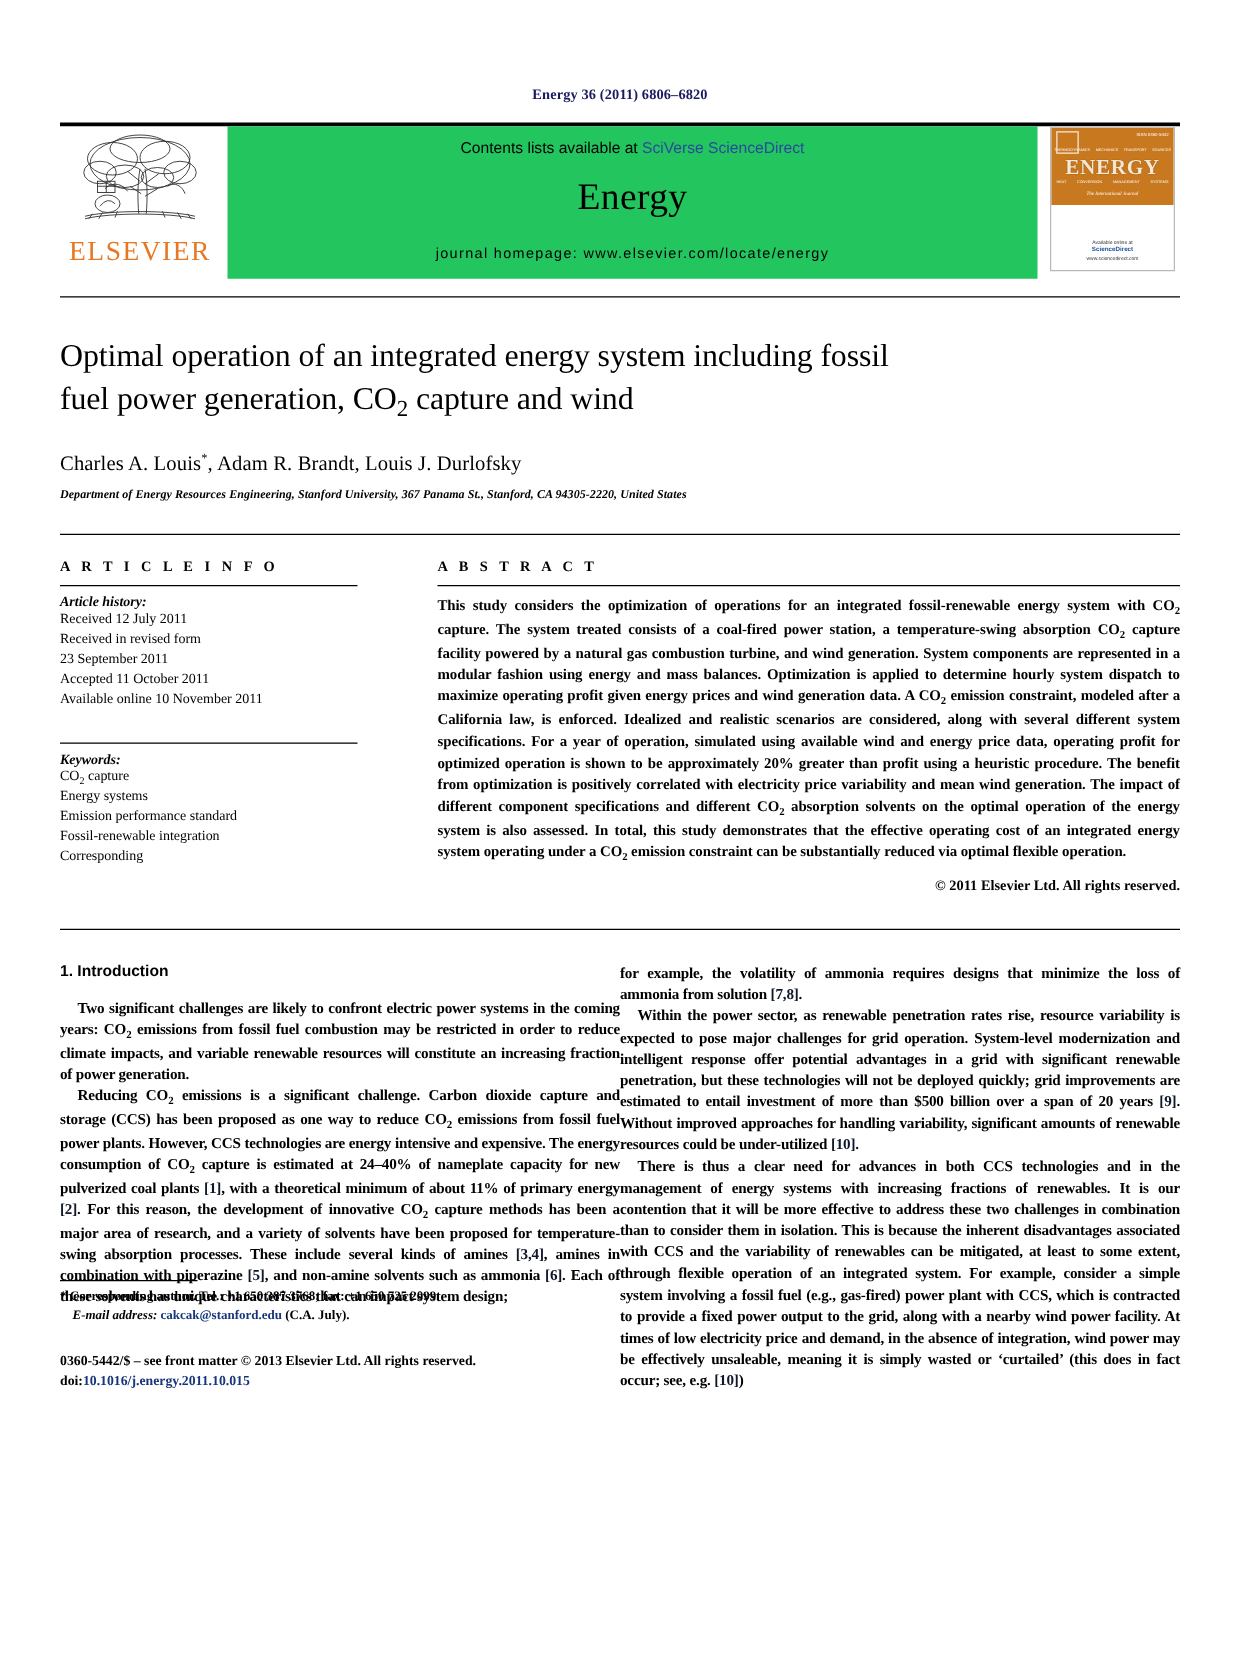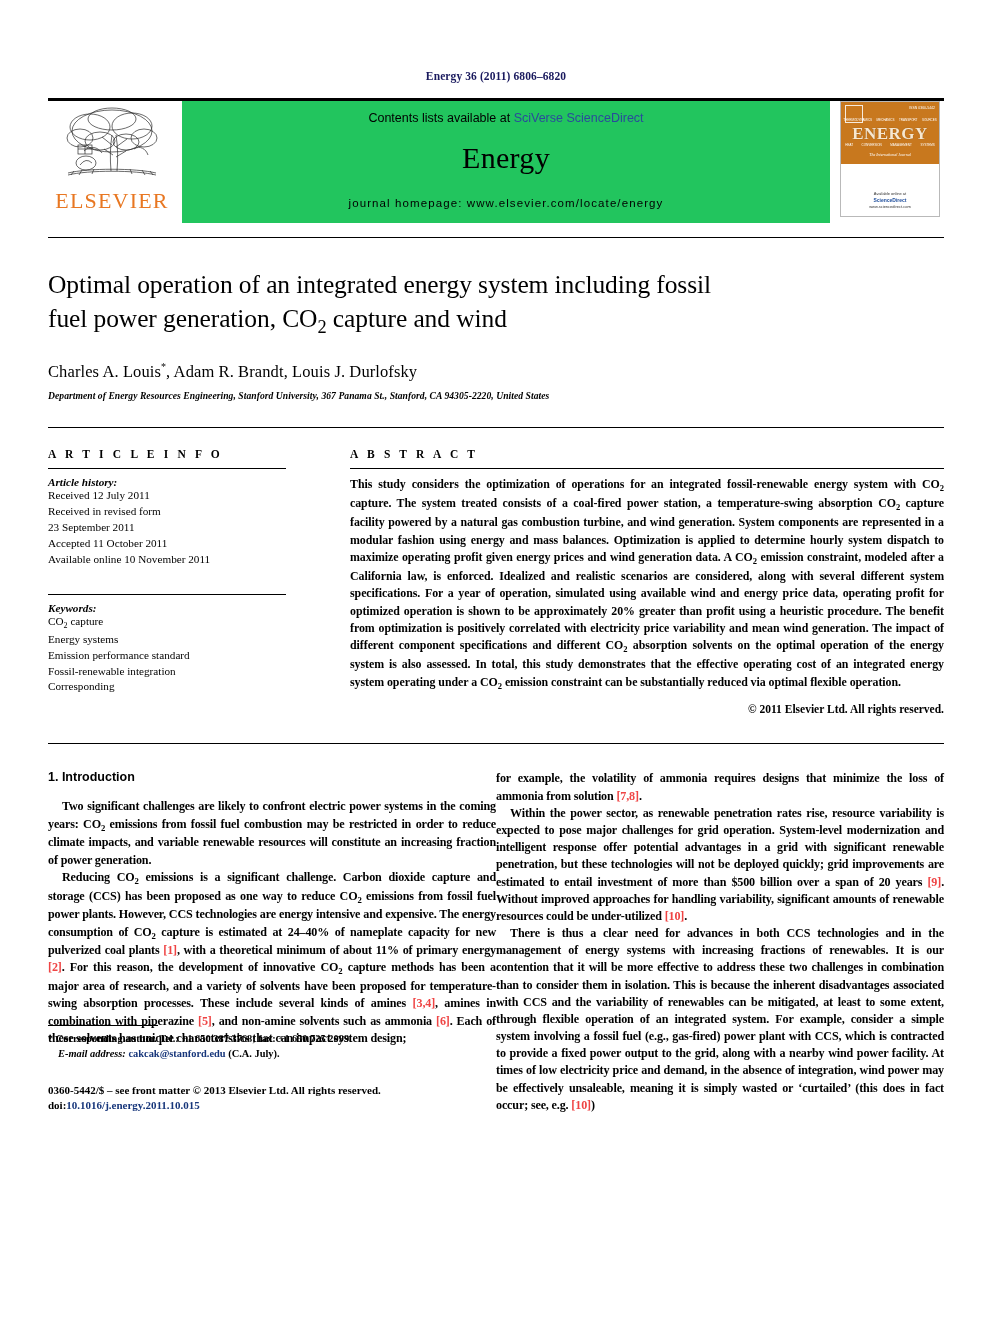--- a/index.html
+++ b/index.html
@@ -280,21 +280,21 @@
   .para {
     font-size: 12.1px;
     line-height: 1.42;
     text-align: justify;
     text-indent: 14px;
     margin: 0;
     font-weight: bold;
     letter-spacing: -.15px;
   }
   .para + .para { margin-top: 0; }
-  .ref { color: #ef4444; }
+  .ref { color: #0f172a; }
 
   
   .footnote-area {
     position: absolute;
     left: 0; right: 0;
     bottom: 0;
   }
   .fn-rule {
     width: 110px;
     border-top: 1px solid #000;

